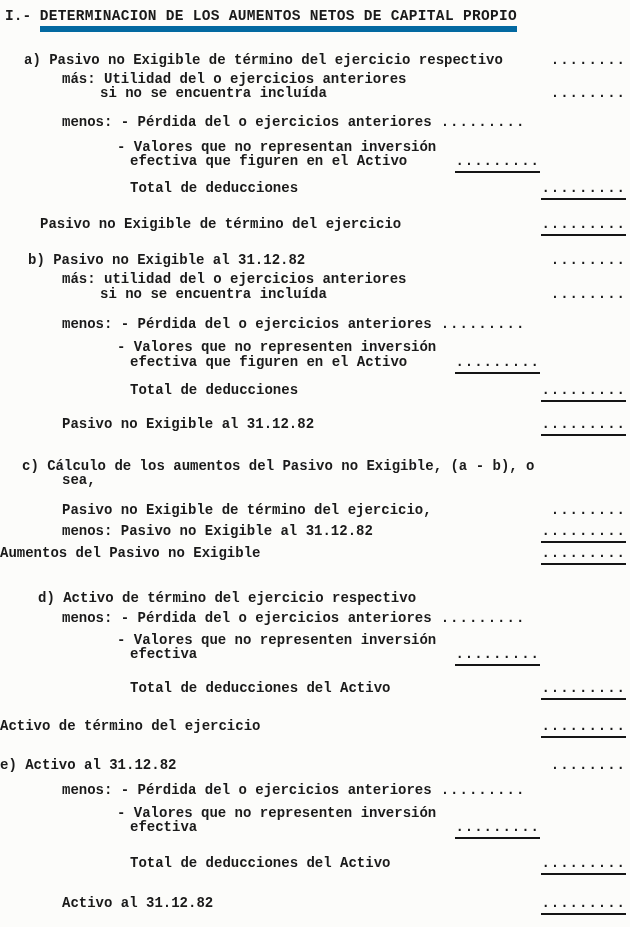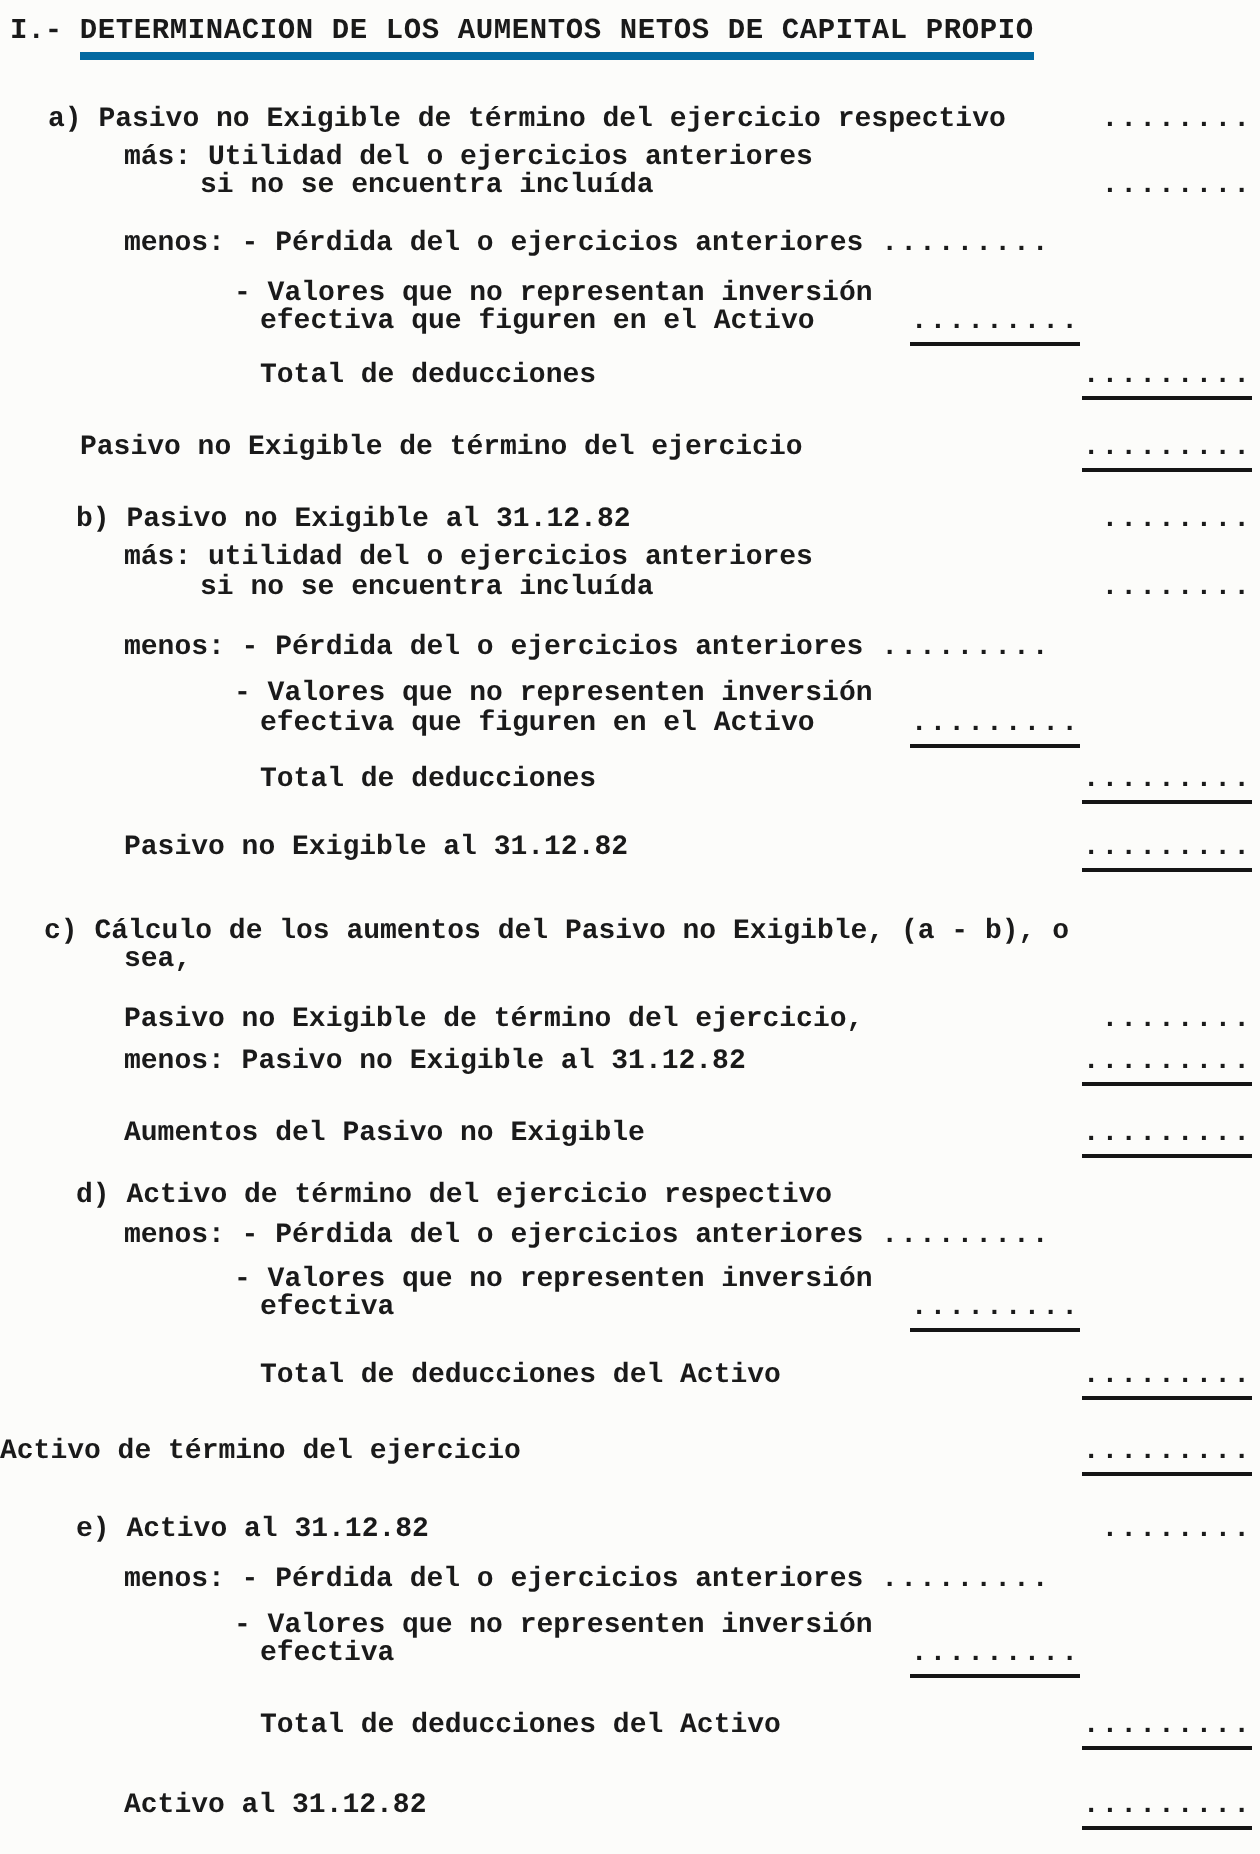--- a/index.html
+++ b/index.html
@@ -40,21 +40,21 @@
   .dots.mid {
     position: absolute;
     right: 90px;
     top: 0;
   }
   .u {
     border-bottom: 2px solid #151515;
     padding-bottom: 1px;
   }
   .heading-title {
-    border-bottom: 4px solid #0369a1;
+    border-bottom: 6px solid #0369a1;
     padding-bottom: 2px;
     letter-spacing: 0.3px;
   }
   .heading { font-size: 14.5px; }
 </style>
 </head>
 <body>
 
 <div class="page">
 
@@ -62,42 +62,42 @@
 
   <div class="ln" style="top:52px;padding-left:24px"><span class="txt">a) Pasivo no Exigible de término del ejercicio respectivo</span><span class="dots right">........</span></div>
   <div class="ln" style="top:71px;padding-left:62px"><span class="txt">más: Utilidad del o ejercicios anteriores</span></div>
   <div class="ln" style="top:85px;padding-left:100px"><span class="txt">si no se encuentra incluída</span><span class="dots right">........</span></div>
   <div class="ln" style="top:114px;padding-left:62px"><span class="txt">menos: - Pérdida del o ejercicios anteriores</span><span class="dots inline">.........</span></div>
   <div class="ln" style="top:139px;padding-left:117px"><span class="txt">- Valores que no representan inversión</span></div>
   <div class="ln" style="top:153px;padding-left:130px"><span class="txt">efectiva que figuren en el Activo</span><span class="dots mid u">.........</span></div>
   <div class="ln" style="top:180px;padding-left:130px"><span class="txt">Total de deducciones</span><span class="dots right u">.........</span></div>
   <div class="ln" style="top:216px;padding-left:40px"><span class="txt">Pasivo no Exigible de término del ejercicio</span><span class="dots right u">.........</span></div>
 
-  <div class="ln" style="top:252px;padding-left:38px"><span class="txt">b) Pasivo no Exigible al 31.12.82</span><span class="dots right">........</span></div>
+  <div class="ln" style="top:252px;padding-left:28px"><span class="txt">b) Pasivo no Exigible al 31.12.82</span><span class="dots right">........</span></div>
   <div class="ln" style="top:271px;padding-left:62px"><span class="txt">más: utilidad del o ejercicios anteriores</span></div>
   <div class="ln" style="top:286px;padding-left:100px"><span class="txt">si no se encuentra incluída</span><span class="dots right">........</span></div>
   <div class="ln" style="top:316px;padding-left:62px"><span class="txt">menos: - Pérdida del o ejercicios anteriores</span><span class="dots inline">.........</span></div>
   <div class="ln" style="top:339px;padding-left:117px"><span class="txt">- Valores que no representen inversión</span></div>
   <div class="ln" style="top:354px;padding-left:130px"><span class="txt">efectiva que figuren en el Activo</span><span class="dots mid u">.........</span></div>
   <div class="ln" style="top:382px;padding-left:130px"><span class="txt">Total de deducciones</span><span class="dots right u">.........</span></div>
   <div class="ln" style="top:416px;padding-left:62px"><span class="txt">Pasivo no Exigible al 31.12.82</span><span class="dots right u">.........</span></div>
 
   <div class="ln" style="top:458px;padding-left:22px"><span class="txt">c) Cálculo de los aumentos del Pasivo no Exigible, (a - b), o</span></div>
   <div class="ln" style="top:472px;padding-left:62px"><span class="txt">sea,</span></div>
   <div class="ln" style="top:502px;padding-left:62px"><span class="txt">Pasivo no Exigible de término del ejercicio,</span><span class="dots right">........</span></div>
   <div class="ln" style="top:523px;padding-left:62px"><span class="txt">menos: Pasivo no Exigible al 31.12.82</span><span class="dots right u">.........</span></div>
-  <div class="ln" style="top:559px;padding-left:62px"><span class="txt">Aumentos del Pasivo no Exigible</span><span class="dots right u">.........</span></div>
+  <div class="ln" style="top:545px;"><span class="txt">Aumentos del Pasivo no Exigible</span><span class="dots right u">.........</span></div>
 
   <div class="ln" style="top:590px;padding-left:38px"><span class="txt">d) Activo de término del ejercicio respectivo</span></div>
   <div class="ln" style="top:610px;padding-left:62px"><span class="txt">menos: - Pérdida del o ejercicios anteriores</span><span class="dots inline">.........</span></div>
   <div class="ln" style="top:632px;padding-left:117px"><span class="txt">- Valores que no representen inversión</span></div>
   <div class="ln" style="top:646px;padding-left:130px"><span class="txt">efectiva</span><span class="dots mid u">.........</span></div>
   <div class="ln" style="top:680px;padding-left:130px"><span class="txt">Total de deducciones del Activo</span><span class="dots right u">.........</span></div>
   <div class="ln" style="top:718px;"><span class="txt">Activo de término del ejercicio</span><span class="dots right u">.........</span></div>
 
-  <div class="ln" style="top:757px;padding-left:38px"><span class="txt">e) Activo al 31.12.82</span><span class="dots right">........</span></div>
+  <div class="ln" style="top:757px;"><span class="txt">e) Activo al 31.12.82</span><span class="dots right">........</span></div>
   <div class="ln" style="top:782px;padding-left:62px"><span class="txt">menos: - Pérdida del o ejercicios anteriores</span><span class="dots inline">.........</span></div>
   <div class="ln" style="top:805px;padding-left:117px"><span class="txt">- Valores que no representen inversión</span></div>
   <div class="ln" style="top:819px;padding-left:130px"><span class="txt">efectiva</span><span class="dots mid u">.........</span></div>
   <div class="ln" style="top:855px;padding-left:130px"><span class="txt">Total de deducciones del Activo</span><span class="dots right u">.........</span></div>
   <div class="ln" style="top:895px;padding-left:62px"><span class="txt">Activo al 31.12.82</span><span class="dots right u">.........</span></div>
 
 </div>
 
 </body></html>

